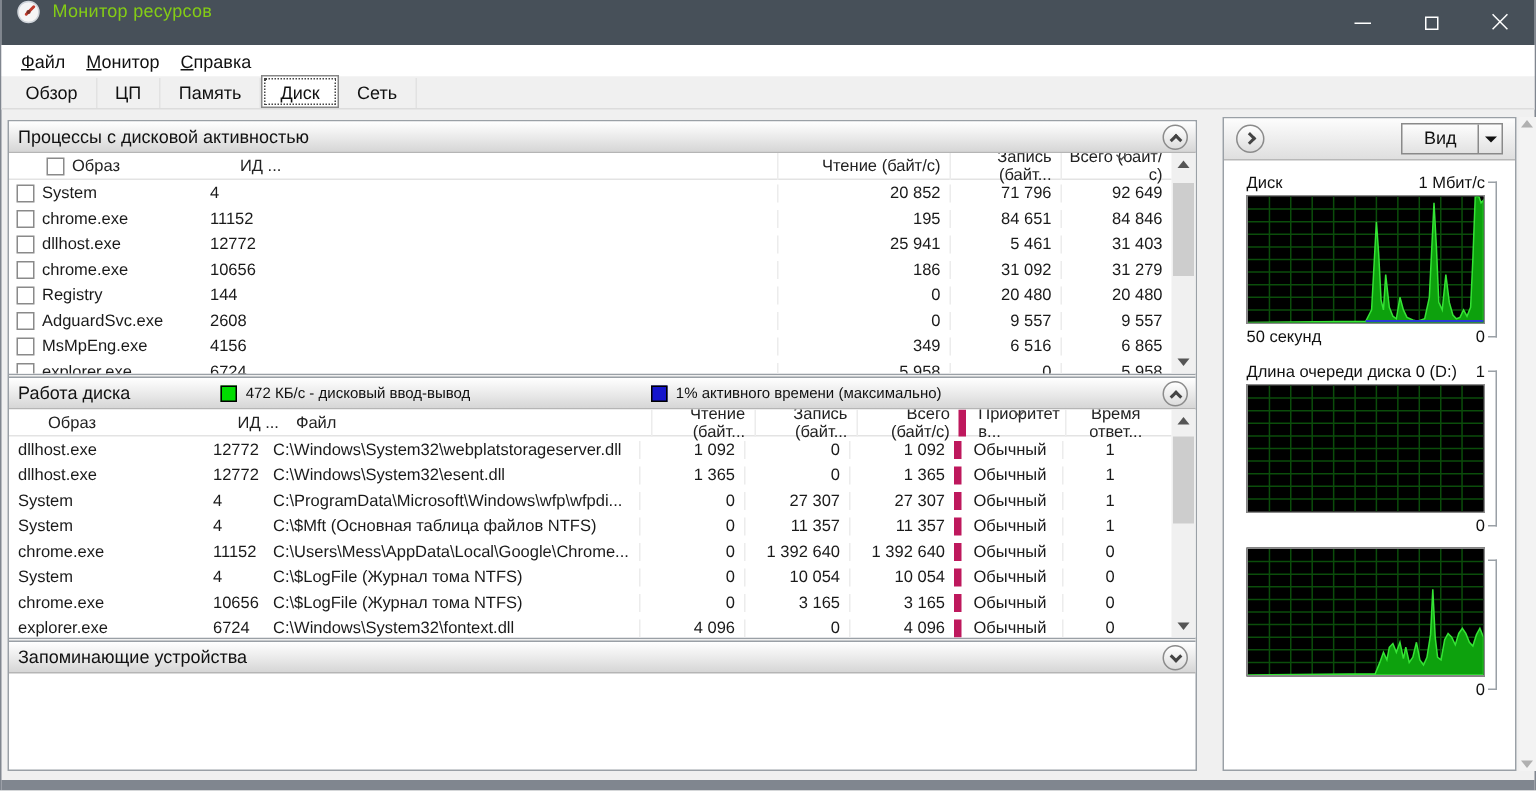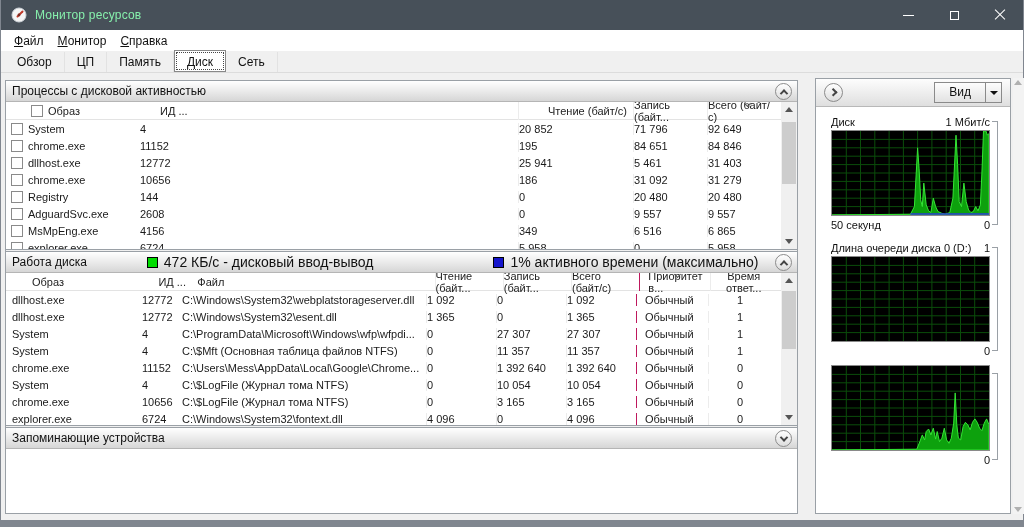--- a/index.html
+++ b/index.html
@@ -3,21 +3,21 @@
 <meta charset="utf-8">
 <style>
   * { margin:0; padding:0; box-sizing:border-box; }
   html,body { width:1024px; height:527px; overflow:hidden; background:#f0f0f0;
     font-family:"Liberation Sans","DejaVu Sans",sans-serif; }
   .window { position:relative; width:1024px; height:527px; background:#f0f0f0;
     border-left:1px solid #80868f; border-right:1px solid #80868f; }
 
   
   .titlebar { position:absolute; left:0; top:0; width:100%; height:30px; background:#475059;
-    display:flex; align-items:center; color:#86efac; }
+    display:flex; color:#84cc16; }
   .app-icon { width:16px; height:16px; margin:0 8px 0 10px; display:inline-block; }
   .title { font-size:12px; letter-spacing:.2px; }
   .win-controls { margin-left:auto; display:flex; height:30px; }
   .wc { width:46px; height:30px; display:flex; align-items:center; justify-content:center; cursor:default; }
   .glyph-min { width:11px; height:1px; background:#fff; display:block; }
   .glyph-max { width:9px; height:9px; border:1px solid #fff; display:block; }
   .glyph-close { position:relative; width:12px; height:12px; display:block; }
   .glyph-close::before,.glyph-close::after { content:""; position:absolute; left:-1px; top:5px;
     width:14px; height:1px; background:#fff; }
   .glyph-close::before { transform:rotate(45deg); } .glyph-close::after { transform:rotate(-45deg); }
@@ -44,44 +44,44 @@
     font-size:12px; color:#111; position:relative; }
   .sec-gap { height:3px; background:#f0f0f0; border-top:1px solid #9aa0a6; border-bottom:1px solid #9aa0a6; }
   .collapse-btn { position:absolute; right:5px; top:2px; width:17px; height:17px; border-radius:50%;
     border:1px solid #8b8b8b; background:linear-gradient(#fff,#ddd); display:flex;
     align-items:center; justify-content:center; }
   .chev { width:6px; height:6px; border-left:2px solid #444; border-top:2px solid #444; display:block; }
   .chev.up { transform:rotate(45deg) translate(1px,1px); }
   .chev.down { transform:rotate(-135deg) translate(1px,1px); }
   .chev.right { transform:rotate(135deg) translate(0,1px); }
 
-  .legend { display:flex; align-items:center; font-size:14px; margin-left:60px; }
+  .legend { display:flex; align-items:center; font-size:10px; margin-left:60px; }
   .legend .sw { width:11px; height:11px; border:1px solid #000; margin-right:6px; }
   .sw-io { background:#00dc00; } .sw-act { background:#1515cc; }
   .legend.l2 { margin-left:120px; }
 
   
   .tbl { position:relative; background:#fff; overflow:hidden; font-size:11px; color:#1a1a1a; }
   .tbl-head { display:flex; height:18px; align-items:center; border-bottom:1px solid #e3e3e3;
     color:#222; position:relative;padding-left:20px; }
   .tbl-head .hc { position:relative; height:18px; display:flex; align-items:center; }
   .tbl-row { display:flex; height:17px; align-items:center; }
   .cbcol { width:22px; display:flex; justify-content:center; }
   .cb { width:12px; height:12px; border:1px solid #8a8a8a; background:#fff; display:block; }
-  .num { text-align:left; padding-right:6px; border-left:1px solid #ececec; }
+  .num { text-align:right; padding-right:6px; border-left:1px solid #ececec; }
   .sortmark { position:absolute; top:-1px; left:50%; width:5px; height:5px;
     border-left:1px solid #555; border-top:1px solid #555; transform:rotate(-135deg); }
   
   .t1-img { width:112px; } .t1-pid { width:60px; } .t1-fill { flex:1; }
   .t1-read { width:115px; } .t1-wr { width:74px; } .t1-tot { width:74px; }
   
   .t2-img { width:136px; padding-left:6px; } .t2-pid { width:40px; } .t2-file { width:244px;
     white-space:nowrap; overflow:hidden; }
   .t2-read { width:70px; } .t2-wr { width:70px; } .t2-tot { width:70px; }
-  .t2-pri { width:72px; padding-left:8px; border-left:1px solid #be185d; }
+  .t2-pri { width:72px; padding-left:8px; border-left:5px solid #be185d; }
   .t2-res { width:73px; text-align:center; padding-right:10px; border-left:1px solid #ececec; }
 
   
   .vscroll { position:absolute; right:0; top:0; bottom:0; width:16px; background:#f0f0f0; }
   .vs-btn { position:absolute; left:0; width:16px; height:15px; display:flex; align-items:center;
     justify-content:center; }
   .vs-up { top:0; } .vs-dn { bottom:0; }
   .tri-up { width:0; height:0; border-left:4px solid transparent; border-right:4px solid transparent;
     border-bottom:5px solid #555; }
   .tri-dn { width:0; height:0; border-left:4px solid transparent; border-right:4px solid transparent;

